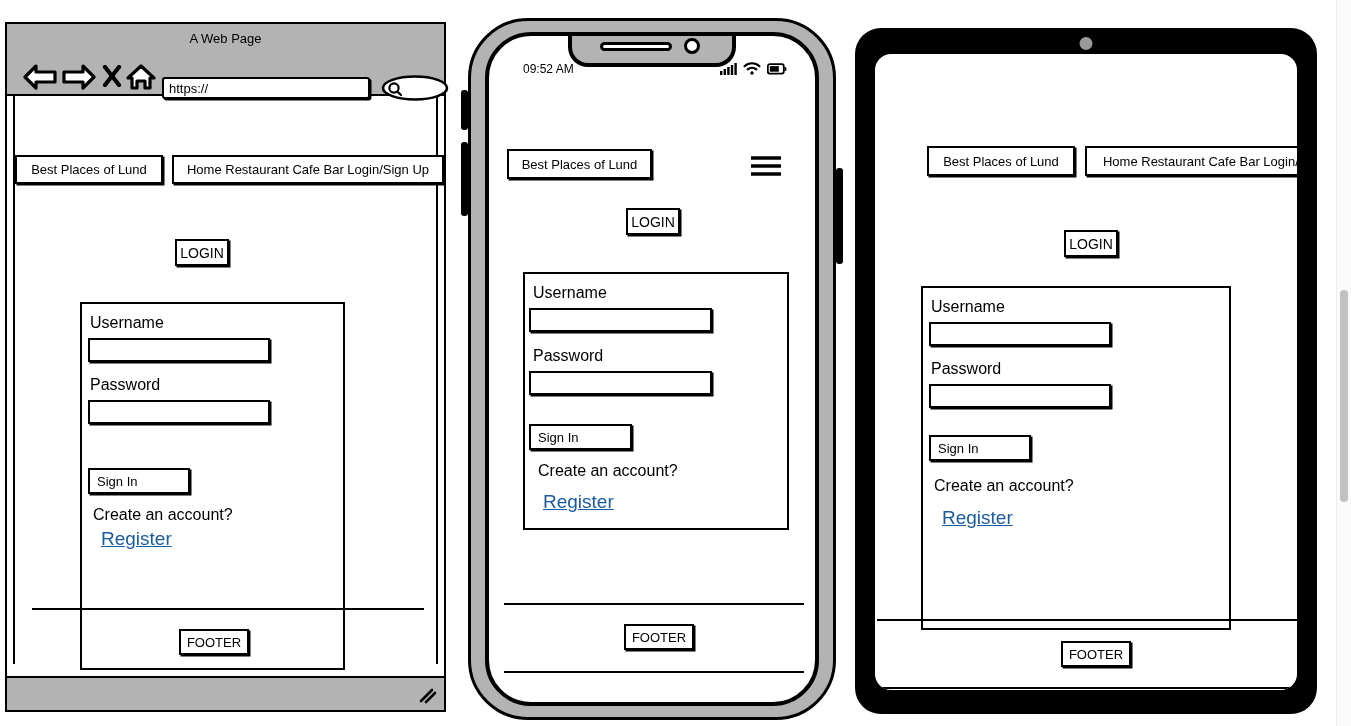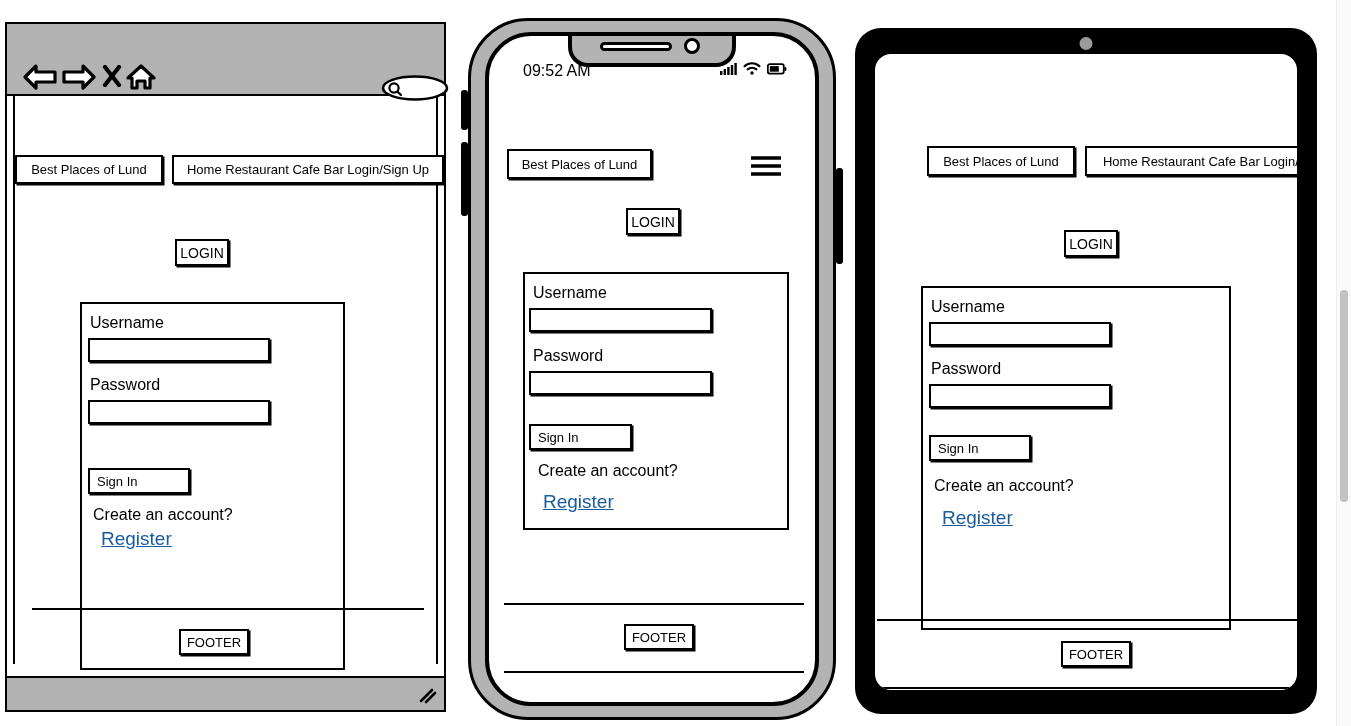--- a/index.html
+++ b/index.html
@@ -58,21 +58,21 @@
     background:#fff;border:4px solid #000;border-radius:46px;box-sizing:border-box;overflow:hidden;}
   #phone-notch{position:absolute;left:50%;top:-3px;transform:translateX(-50%);
     width:168px;height:34px;background:#b3b3b3;border:4px solid #000;
     border-top:none;border-bottom-left-radius:20px;border-bottom-right-radius:20px;
     box-sizing:border-box;z-index:6;}
   #phone-speaker{position:absolute;left:28px;top:9px;width:72px;height:9px;
     background:#fff;border:3px solid #000;border-radius:6px;box-sizing:border-box;}
   #phone-camera{position:absolute;left:112px;top:5px;width:16px;height:16px;
     background:#fff;border:3px solid #000;border-radius:50%;box-sizing:border-box;}
   #phone-screen{position:absolute;left:0;top:0;width:100%;height:100%;}
-  #phone-time{position:absolute;left:34px;top:26px;font-size:16px;color:#000;}
+  #phone-time{position:absolute;left:34px;top:26px;font-size:12px;color:#000;}
   #phone-statusicons{position:absolute;right:28px;top:25px;display:flex;align-items:flex-end;gap:6px;}
   .btn-vol{position:absolute;left:-7px;width:7px;background:#000;border-radius:3px;}
   .btn-pwr{position:absolute;right:-7px;width:7px;background:#000;border-radius:3px;}
 
   
   #tablet{position:absolute;left:855px;top:28px;width:462px;height:686px;}
   #tablet-frame{position:absolute;left:0;top:0;width:462px;height:686px;
     background:#000;border-radius:26px;box-sizing:border-box;}
   #tablet-screen{position:absolute;left:20px;top:26px;width:422px;height:636px;
     background:#fff;border-radius:16px;box-sizing:border-box;overflow:hidden;}
@@ -86,20 +86,21 @@
   .footer-zone{position:absolute;width:100%;}
 </style>
 </head>
 <body>
 
 <div class="stage">
 
   <div id="browser">
 
     <div id="browser-chrome">
+      <div id="browser-title">A Web Page</div>
 
       <div class="navicon" style="left:16px;">
         <svg width="35" height="26" viewBox="0 0 35 26">
           <path d="M13 2 L2 13 L13 24 L13 18 L32 18 L32 8 L13 8 Z" fill="#fff" stroke="#000" stroke-width="3.2" stroke-linejoin="round"></path>
         </svg>
       </div>
       <div class="navicon" style="left:54px;">
         <svg width="35" height="26" viewBox="0 0 35 26">
           <path d="M22 2 L33 13 L22 24 L22 18 L3 18 L3 8 L22 8 Z" fill="#fff" stroke="#000" stroke-width="3.2" stroke-linejoin="round"></path>
         </svg>
@@ -108,20 +109,23 @@
         <svg width="20" height="22" viewBox="0 0 20 22">
           <path d="M3 2 L17 20 M17 2 L3 20" stroke="#000" stroke-width="4.2" stroke-linecap="round"></path>
         </svg>
       </div>
       <div class="navicon" style="left:119px;top:40px;">
         <svg width="30" height="26" viewBox="0 0 30 26">
           <path d="M15 2 L28 14 L24 14 L24 24 L19 24 L19 17 L11 17 L11 24 L6 24 L6 14 L2 14 Z" fill="#fff" stroke="#000" stroke-width="3.2" stroke-linejoin="round"></path>
         </svg>
       </div>
 
+      <div id="url-bar">
+        <span>https://</span>
+      </div>
 
       <div id="browser-search">
         <svg width="70" height="28" viewBox="0 0 70 28">
           <ellipse cx="35" cy="14" rx="32" ry="11.5" fill="#fff" stroke="#000" stroke-width="2.6"></ellipse>
           <circle cx="14" cy="14" r="4.6" fill="#fff" stroke="#000" stroke-width="2.2"></circle>
           <path d="M17.4 17.6 L21 21" stroke="#000" stroke-width="2.2" stroke-linecap="round"></path>
         </svg>
       </div>
     </div>
 

